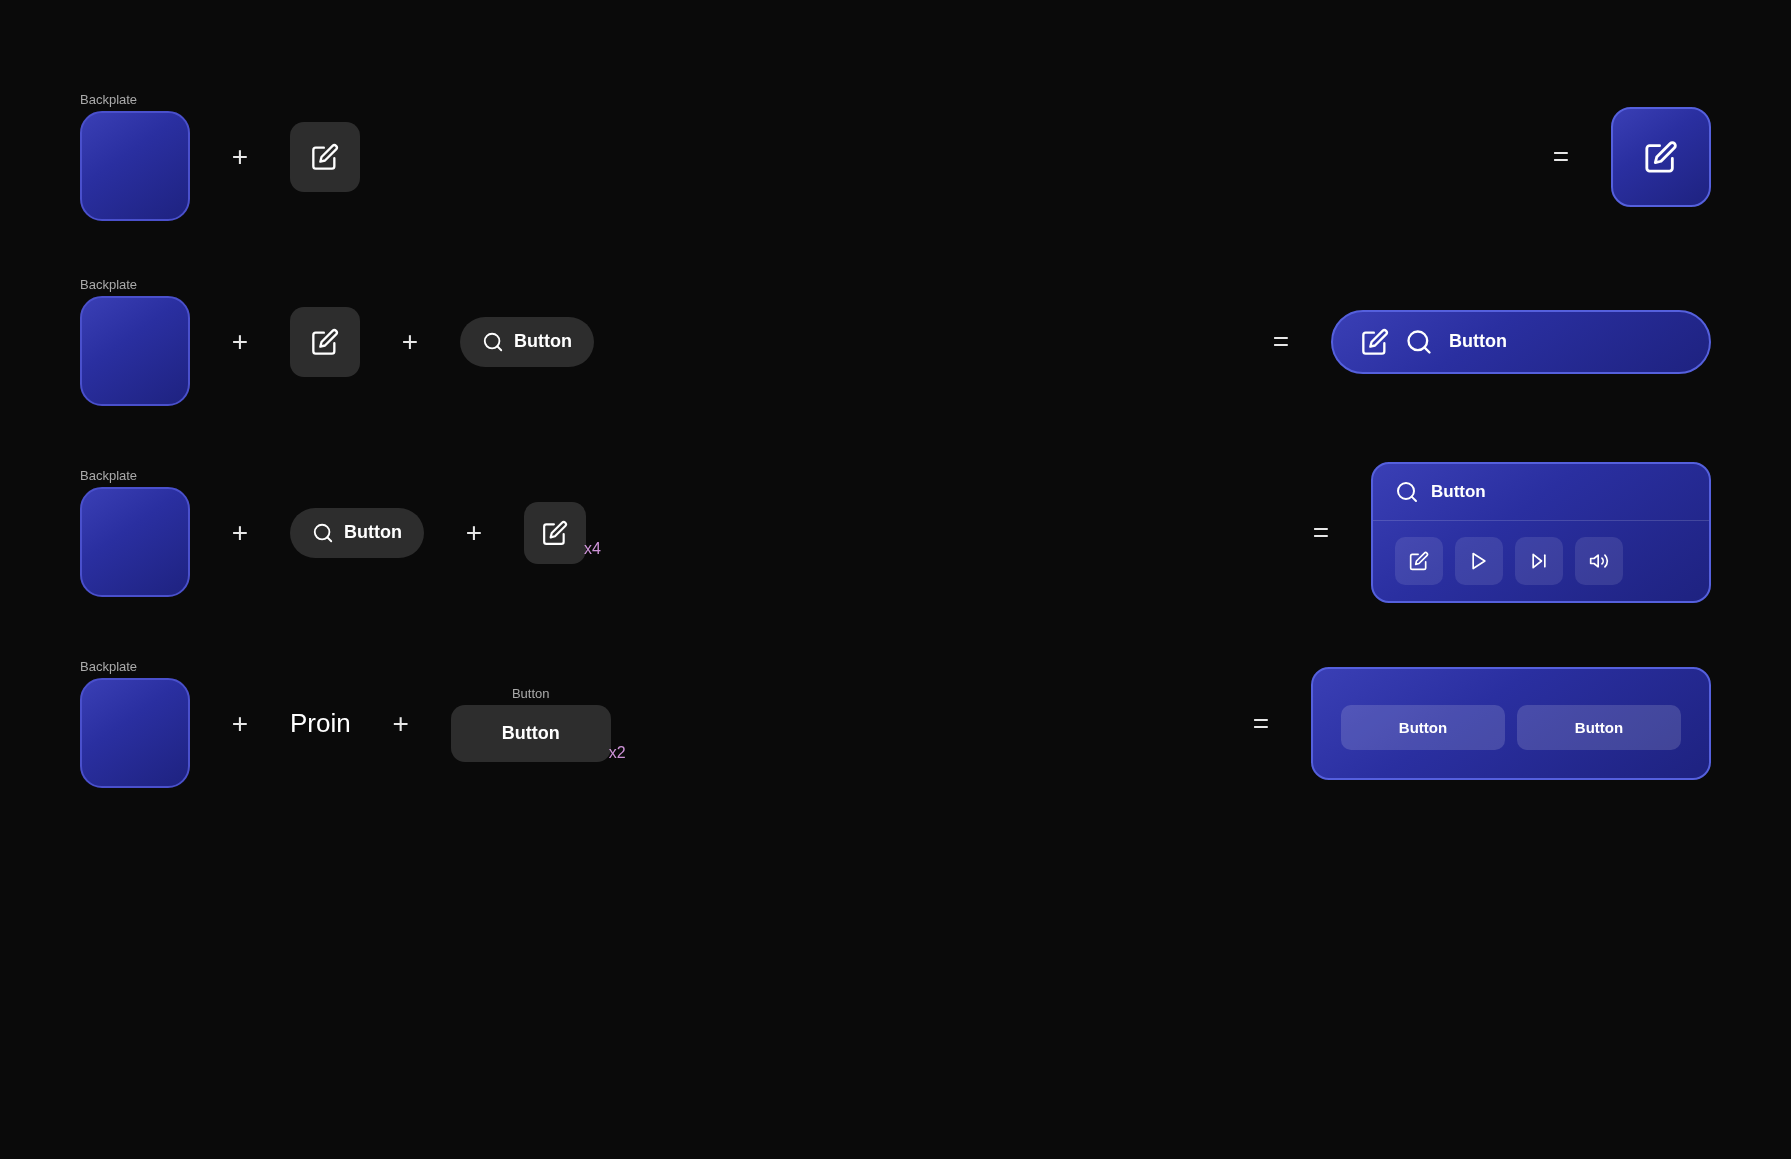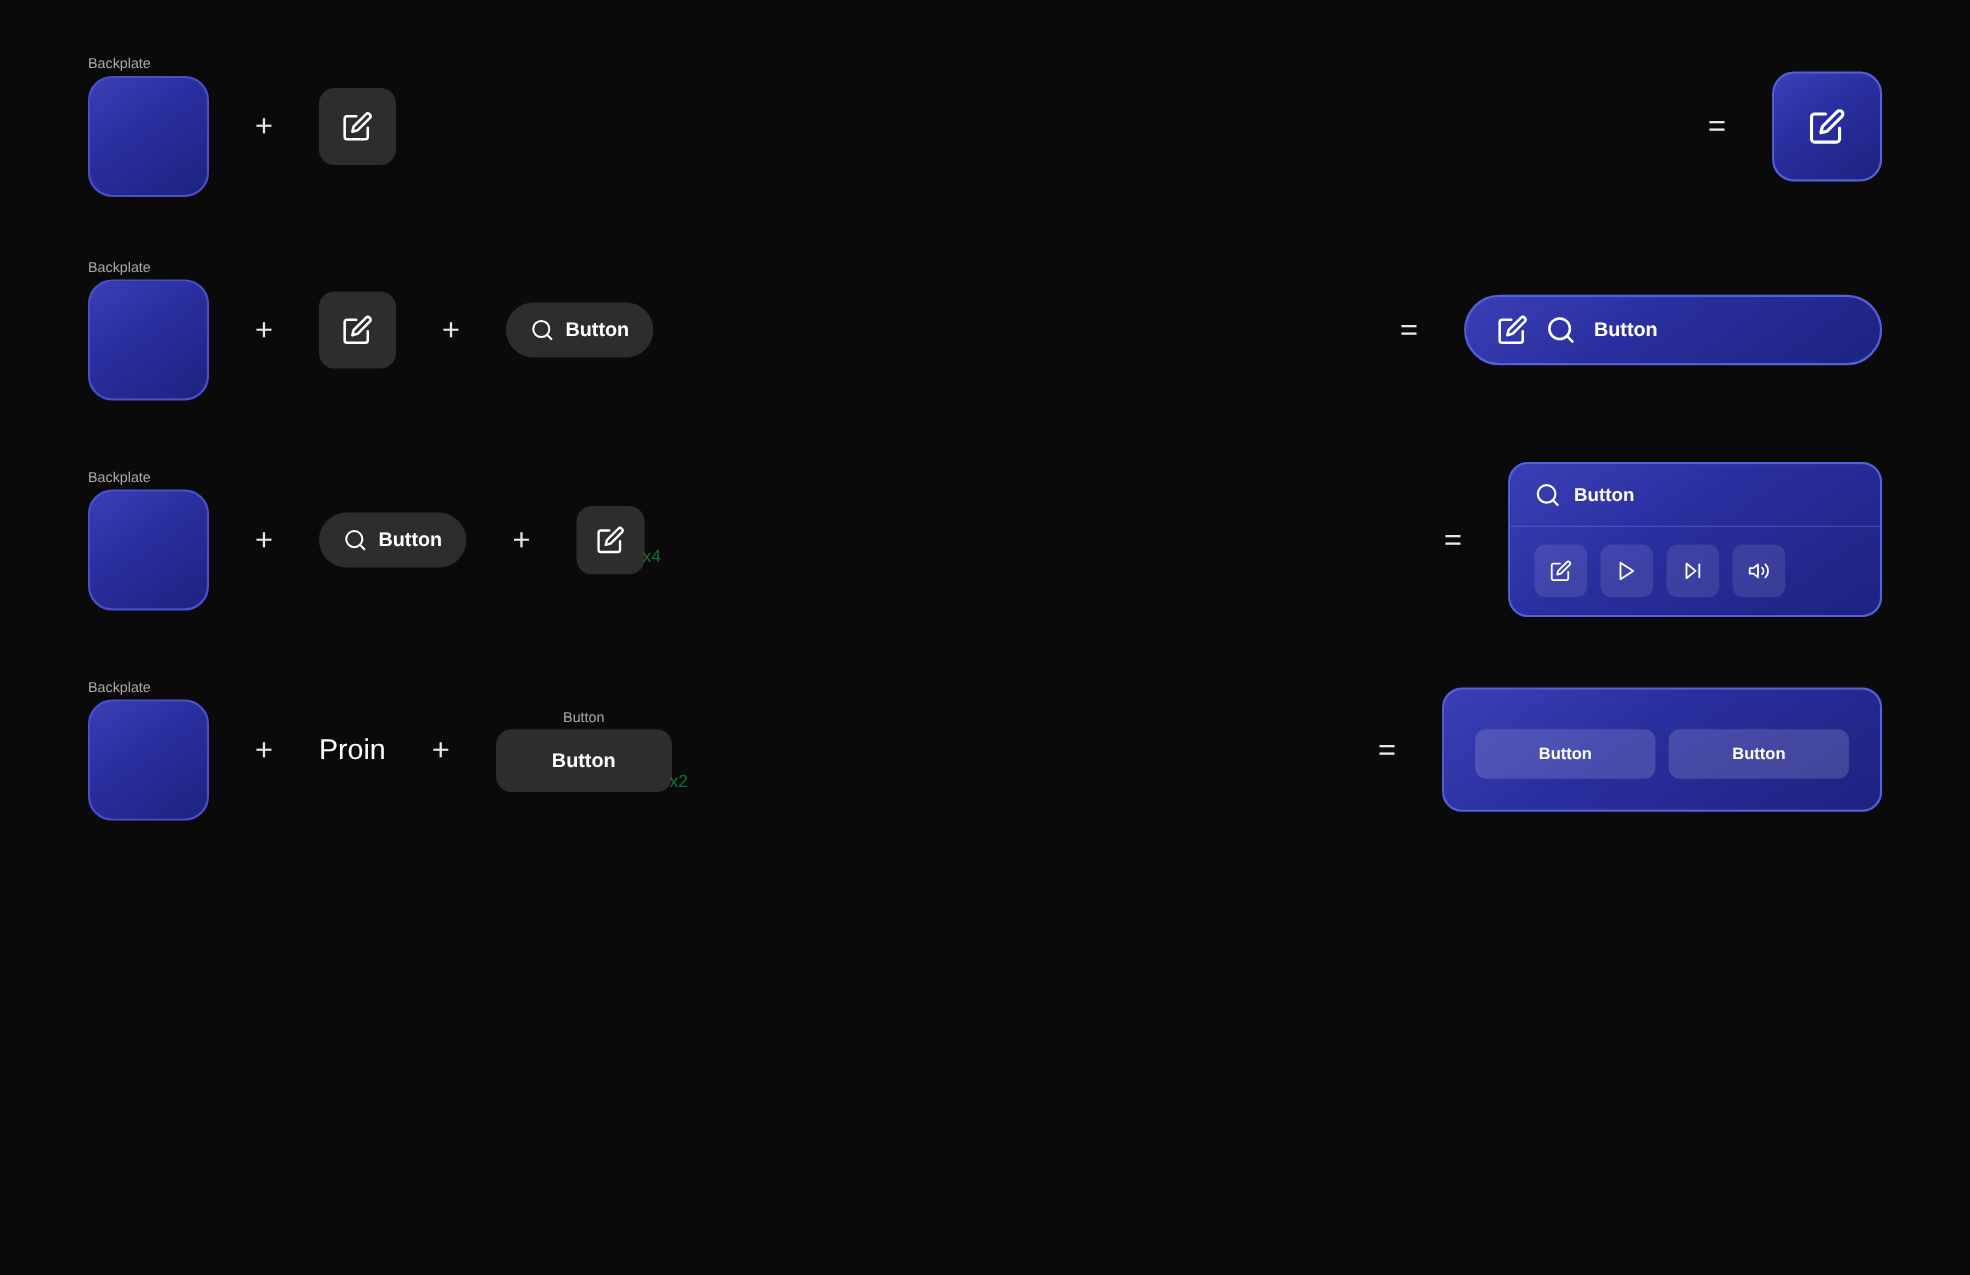--- a/index.html
+++ b/index.html
@@ -12,21 +12,21 @@
       color: #fff;
       position: relative;
       overflow: hidden;
     }
 
     .page-container {
       width: 1791px;
       min-height: 1159px;
       display: flex;
       flex-direction: column;
-      padding: 22px 80px;
+      padding: 64px 80px;
       gap: 0px;
     }
 
     
     .row {
       display: flex;
       align-items: center;
       gap: 32px;
       padding: 28px 0;
     }
@@ -202,21 +202,21 @@
       color: #fff;
       font-size: 15px;
       font-weight: 600;
       cursor: pointer;
     }
 
     
     .multiplier {
       font-size: 16px;
       font-weight: 500;
-      color: #15803d;
+      color: #f0abfc;
       opacity: 0.85;
       margin-left: -8px;
       margin-top: 32px;
     }
 
     
     .label-above-btn {
       display: flex;
       flex-direction: column;
       align-items: flex-start;

